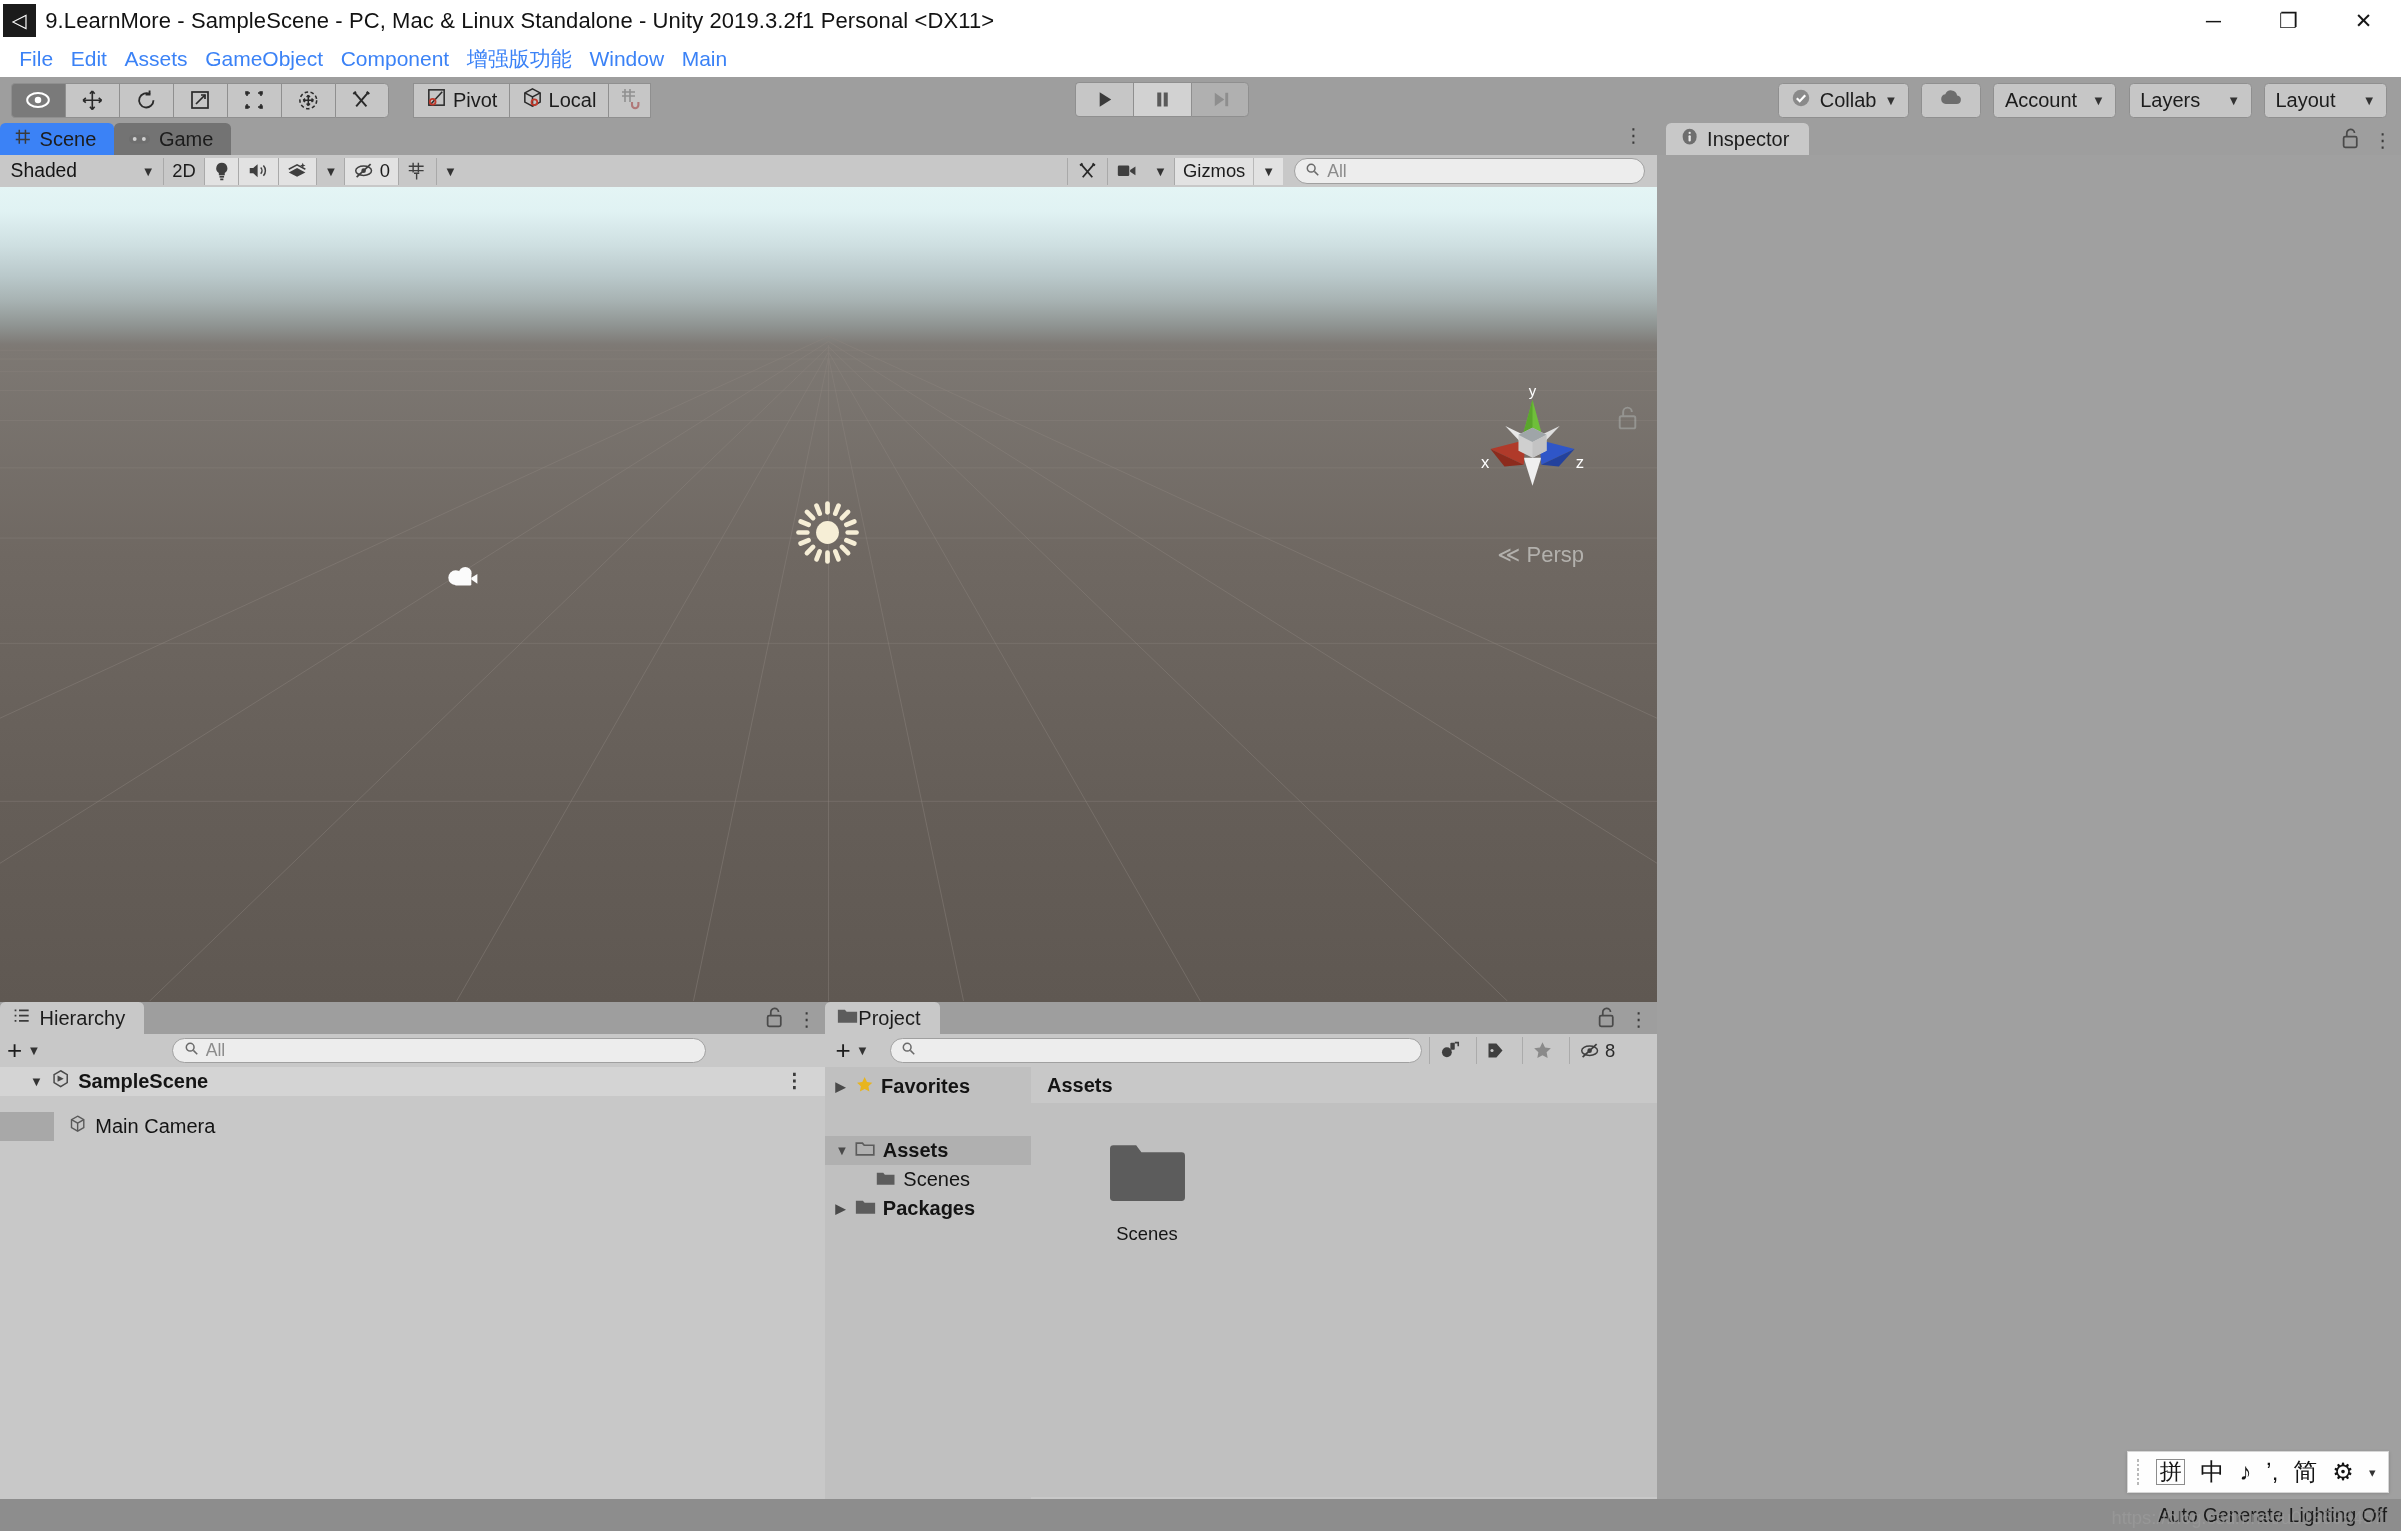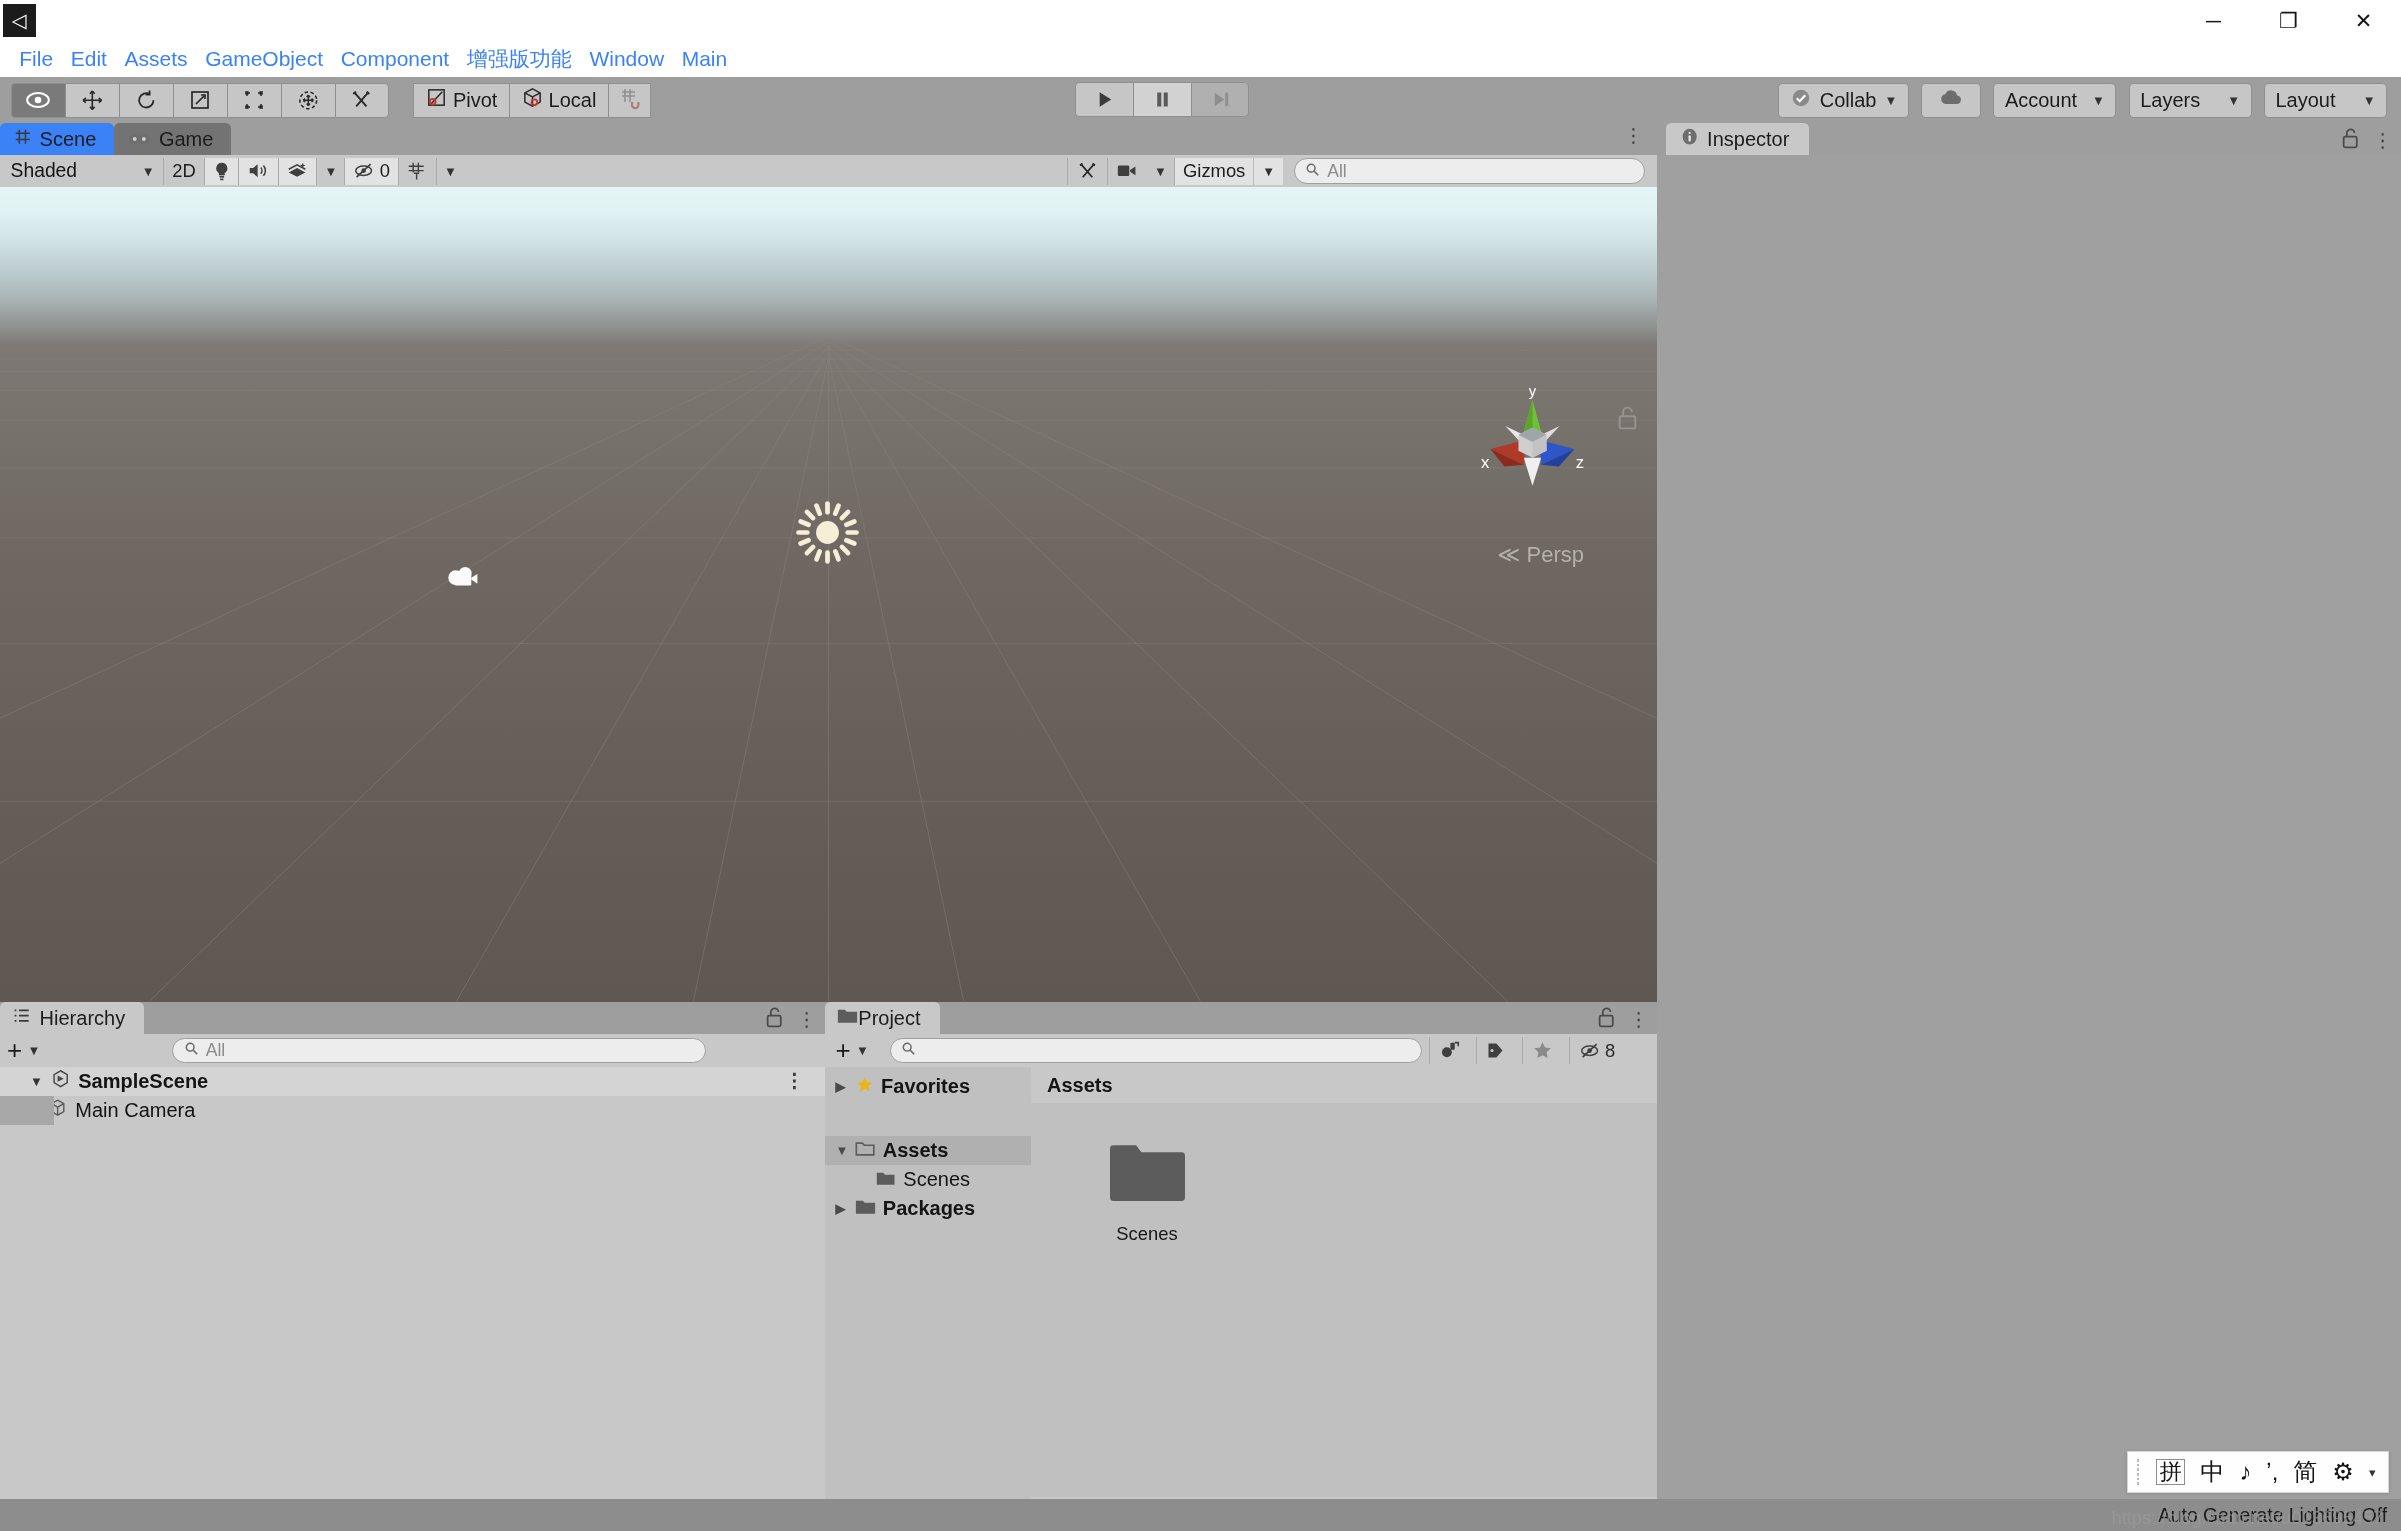--- a/index.html
+++ b/index.html
@@ -186,21 +186,21 @@
     width: 534px; height: 25.5px; background: #ededed; border: 0.9px solid #a0a0a0;
     border-radius: 13px; display: flex; align-items: center; gap: 7px;
     padding: 0 10.5px; font-size: 17.6px; color: #8c8c8c; margin-left: 123px;
   }
   .h-list { background: #c8c8c8; height: 463px; padding-top: 0; }
   .h-row {
     height: 29px; display: flex; align-items: center; font-size: 20px; color: #141414;
     position: relative;
   }
   .h-row.scene { background: #d4d4d4; font-weight: bold; padding-left: 63px; gap: 8px; }
-  .h-row.child { padding-left: 48px; gap: 8px; }
+  .h-row.child { padding-left: 68px; gap: 8px; margin-top: 16px; }
   .h-indent-bar {
     position: absolute; left: 0; top: 0; width: 54px; height: 100%; background: #a8a8a8;
   }
   .row-kebab { position: absolute; right: 21px; font-size: 18.4px; color: #3a3a3a; line-height: .9; }
 
   
   .project {
     position: absolute; left: 825px; top: 1002px; width: 832px; height: 529px;
     background: #9e9e9e;
   }
@@ -278,20 +278,21 @@
   .lock-icn { font-size: 21px; color: #4a4a4a; }
   .kebab { font-size: 19.3px; color: #3a3a3a; line-height: .85; letter-spacing: 0; }
 </style>
 </head>
 <body>
 
 <div class="app">
 
   <div class="titlebar">
     <div class="win-logo">◁</div>
+    <div class="win-title">9.LearnMore - SampleScene - PC, Mac &amp; Linux Standalone - Unity 2019.3.2f1 Personal &lt;DX11&gt;</div>
     <div class="win-btns">
       <div class="win-btn">─</div>
       <div class="win-btn">❐</div>
       <div class="win-btn close">✕</div>
     </div>
   </div>
 
   <div class="menubar">
     <div class="menu-item">File</div>
     <div class="menu-item">Edit</div>

